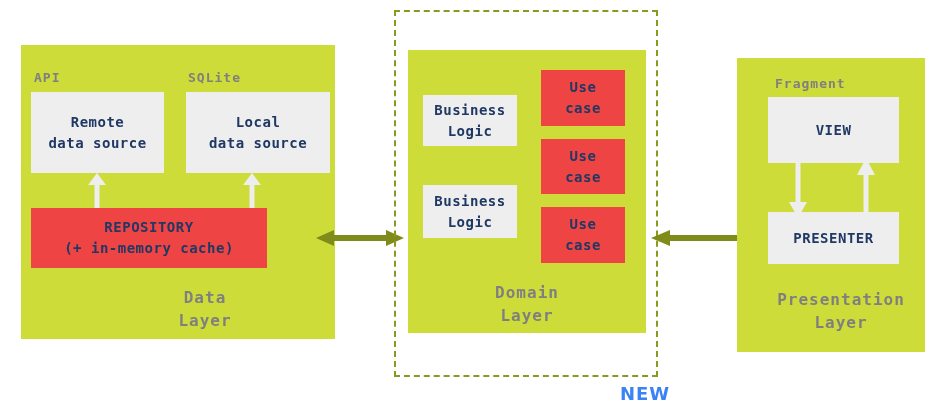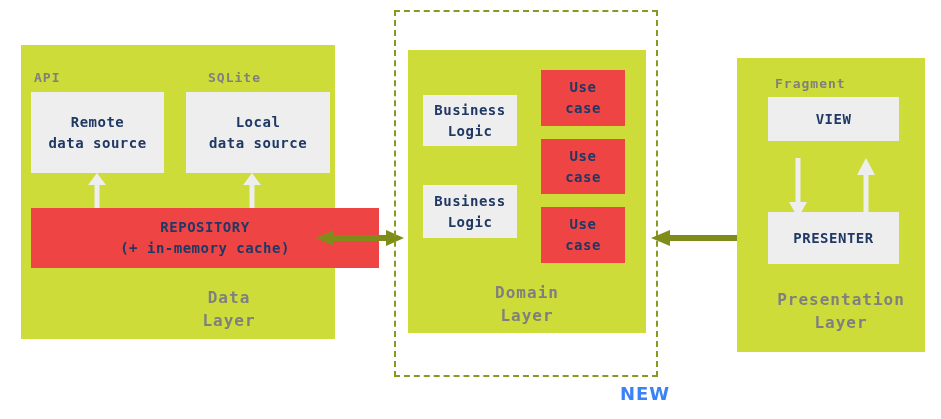--- a/index.html
+++ b/index.html
@@ -78,42 +78,42 @@
 </style>
 </head>
 <body>
 
 <div id="diagram">
 
   <div class="layer-box" style="left:21px; top:45px; width:314px; height:294px;"></div>
 
   <div class="small-caption" style="left:34px; top:70px;">API</div>
 
-  <div class="small-caption" style="left:208px; top:70px;">SQLite</div>
+  <div class="small-caption" style="left:188px; top:70px;">SQLite</div>
 
   <div class="inner-box light" style="left:31px; top:92px; width:133px; height:81px;">Remote
 data source</div>
 
   <div class="inner-box light" style="left:186px; top:92px; width:144px; height:81px;">Local
 data source</div>
 
   <svg class="arrow-svg" style="left:88px; top:173px;" width="18" height="35" viewBox="0 0 18 35">
     <rect x="6.5" y="10" width="5" height="25" fill="#eeeeee"></rect>
     <polygon points="9,0 18,12 0,12" fill="#eeeeee"></polygon>
   </svg>
 
   <svg class="arrow-svg" style="left:243px; top:173px;" width="18" height="35" viewBox="0 0 18 35">
     <rect x="6.5" y="10" width="5" height="25" fill="#eeeeee"></rect>
     <polygon points="9,0 18,12 0,12" fill="#eeeeee"></polygon>
   </svg>
 
-  <div class="inner-box gray" style="left:31px; top:208px; width:348px; height:60px;">REPOSITORY
+  <div class="inner-box gray" style="left:31px; top:208px; width:236px; height:60px;">REPOSITORY
 (+ in-memory cache)</div>
 
-  <div class="layer-caption" style="left:21px; top:286px; width:368px;margin-left:24px;">Data
+  <div class="layer-caption" style="left:21px; top:286px; width:368px;">Data
 Layer</div>
 
   <svg class="arrow-svg" style="left:316px; top:225px;" width="88" height="26" viewBox="0 0 88 26">
     <rect x="16" y="10" width="56" height="6" fill="#7f8c1a"></rect>
     <polygon points="0,13 18,5 18,21" fill="#7f8c1a"></polygon>
     <polygon points="88,13 70,5 70,21" fill="#7f8c1a"></polygon>
   </svg>
 
   <div class="dashed-region" style="left:394px; top:10px; width:264px; height:367px;"></div>
 
@@ -142,21 +142,21 @@
   <svg class="arrow-svg" style="left:651px; top:225px;" width="114" height="26" viewBox="0 0 114 26">
     <rect x="18" y="10" width="78" height="6" fill="#7f8c1a"></rect>
     <polygon points="0,13 19,5 19,21" fill="#7f8c1a"></polygon>
     <polygon points="114,13 95,5 95,21" fill="#7f8c1a"></polygon>
   </svg>
 
   <div class="layer-box" style="left:737px; top:58px; width:188px; height:294px;"></div>
 
   <div class="small-caption" style="left:775px; top:76px;">Fragment</div>
 
-  <div class="inner-box light" style="left:768px; top:97px; width:131px; height:44px;">VIEW</div>
+  <div class="inner-box light" style="left:768px; top:97px; width:131px; height:66px;">VIEW</div>
 
   <svg class="arrow-svg" style="left:789px; top:158px;" width="18" height="60" viewBox="0 0 18 60">
     <rect x="6.5" y="0" width="5" height="44" fill="#eeeeee"></rect>
     <polygon points="9,60 0,44 18,44" fill="#eeeeee"></polygon>
   </svg>
 
   <svg class="arrow-svg" style="left:857px; top:158px;" width="18" height="60" viewBox="0 0 18 60">
     <rect x="6.5" y="16" width="5" height="44" fill="#eeeeee"></rect>
     <polygon points="9,0 0,17 18,17" fill="#eeeeee"></polygon>
   </svg>

